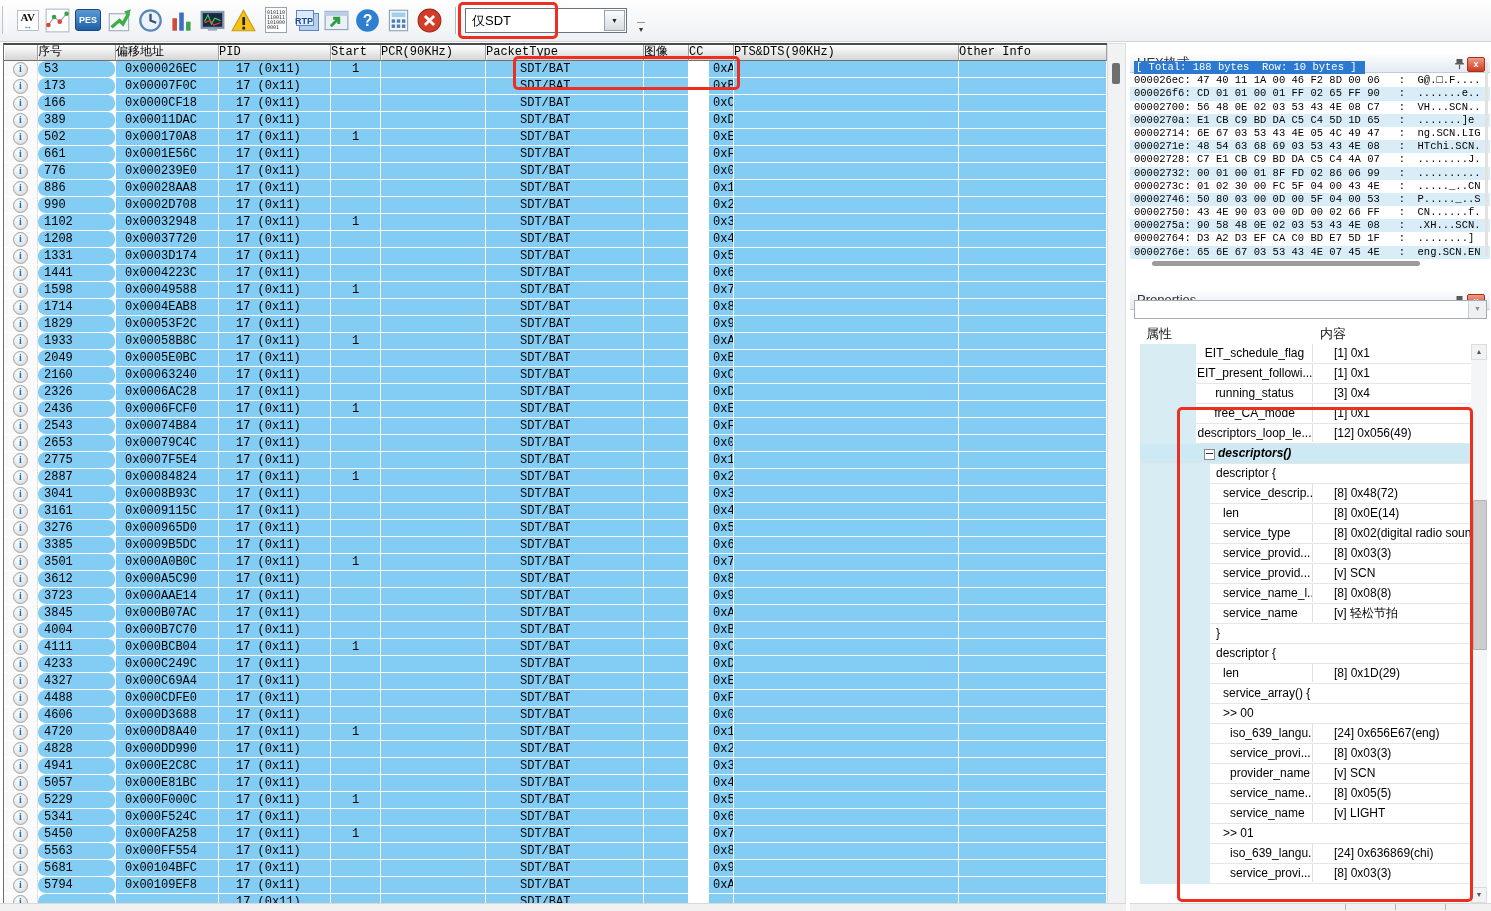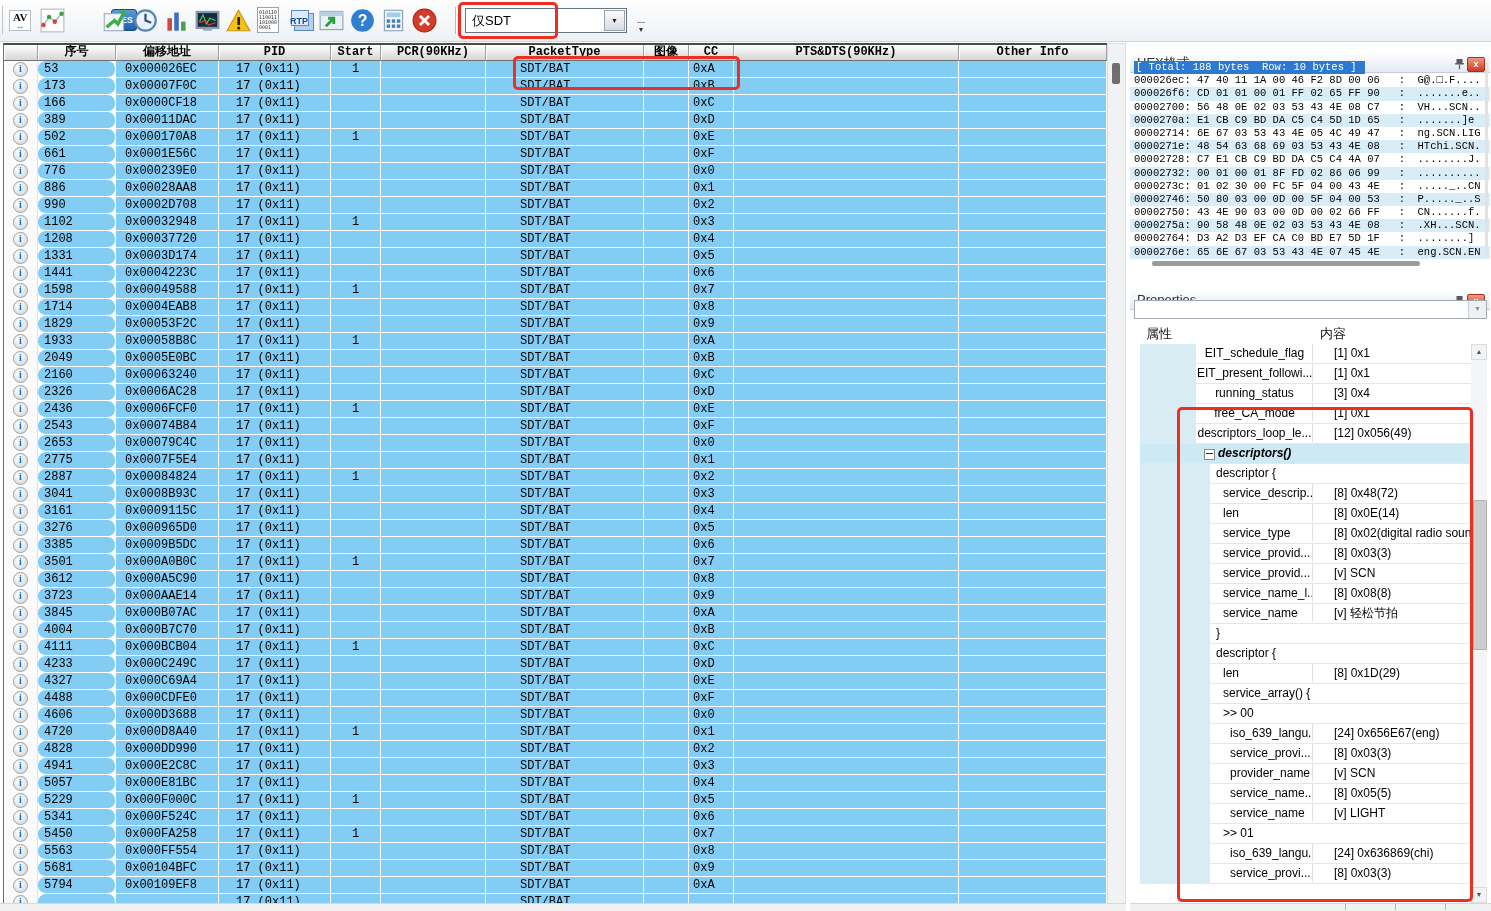--- a/index.html
+++ b/index.html
@@ -5,21 +5,21 @@
   html,body{margin:0;padding:0;}
   body{width:1491px;height:911px;position:relative;background:#fff;overflow:hidden;
        font-family:"Liberation Sans","DejaVu Sans",sans-serif;}
 
   
   #toolbar{position:absolute;left:0;top:0;width:1491px;height:41px;
            background:linear-gradient(#fefefe,#eef1f4);border-bottom:1px solid #cfd4da;}
   .tb-grip{position:absolute;left:2px;top:6px;width:3px;height:28px;
            border-left:1px solid #c0c4c9;border-right:1px solid #fff;}
   .tbtn{position:absolute;top:5px;width:30px;height:30px;border-radius:3px;
-        display:flex;align-items:center;justify-content:flex-start;cursor:default;}
+        display:flex;align-items:center;justify-content:flex-end;cursor:default;}
   .tbtn svg{width:25px;height:25px;}
   .ic-av{font:bold 11px "Liberation Serif",serif;color:#111;text-align:center;
          background:#fff;border:1px solid #b9bfc6;padding:1px 3px 0 3px;line-height:10px;}
   .ic-av b{display:block;color:#2a7fd1;font-size:9px;line-height:8px;font-weight:bold;}
   .ic-pes{font:bold 9px "Liberation Sans",sans-serif;color:#fff;background:linear-gradient(#5a9bd4,#1f5fa8);
           border:1px solid #174a85;border-radius:3px;padding:5px 3px;margin-left:40px;}
   .ic-bin{font:5px "DejaVu Sans Mono",monospace;line-height:5px;color:#333;background:#fdfdfd;
           border:1px solid #9aa2aa;padding:2px 1px;white-space:pre-line;}
   .ic-rtp{position:relative;width:25px;height:25px;}
   .ic-rtp i{position:absolute;left:3px;top:2px;width:16px;height:14px;background:#dceafb;
@@ -34,31 +34,31 @@
              display:flex;align-items:center;justify-content:center;font-size:7px;color:#222;}
   .tb-overflow{position:absolute;left:637px;top:18px;font-size:8px;color:#333;line-height:8px;text-align:center;}
 
   
   #table{position:absolute;left:3px;top:43px;width:1103px;height:860px;background:#fff;
          border:1px solid #6f6f6f;border-top:2px solid #4b4b4b;overflow:hidden;
          font-family:"Liberation Mono","DejaVu Sans Mono",monospace;}
   .thead{display:grid;grid-template-columns:34px 78px 103px 112px 50px 105px 158px 45px 45px 225px 1fr;
          height:16px;background:linear-gradient(#ffffff,#d3d3d3);}
   .thead .hc{border-right:1px solid #9f9f9f;border-bottom:1px solid #707070;font-size:12px;
-             line-height:15px;text-align:center;white-space:nowrap;overflow:hidden;
-             box-shadow:inset 1px 1px 0 #fff;font-weight:bold;}
+             line-height:15px;white-space:nowrap;overflow:hidden;
+             box-shadow:inset 1px 1px 0 #fff;}
   .trow{display:grid;grid-template-columns:34px 78px 103px 112px 50px 105px 158px 45px 45px 225px 1fr;height:17px;}
   .trow .c{background:#83ccf3;border-right:1px solid #fff;border-bottom:1px solid #fff;
            font-size:12px;line-height:16px;white-space:nowrap;overflow:hidden;color:#000;}
   .trow .c-icon{background:#fafafa;display:flex;align-items:center;justify-content:center;border-right:1px solid #e2e2e2;}
   .ii{width:13px;height:13px;border-radius:50%;background:radial-gradient(circle at 35% 30%,#ffffff,#d3d3d3);
       border:1px solid #9aa0a6;color:#1273c4;font:bold 10px "Liberation Serif",serif;
       text-align:center;line-height:12px;}
   .c-seq{padding-left:6px;border-radius:8px;}.c-off{padding-left:9px;}.c-pid{padding-left:17px;}
-  .c-start{text-align:center;}.c-type{padding-left:34px;}.c-cc{padding-left:4px;}
+  .c-start{text-align:center;}.c-type{padding-left:34px;}.c-cc{padding-left:4px;margin-left:20px;}
 
   #tv-track{position:absolute;left:1107px;top:43px;width:17px;height:860px;background:#f1f2f3;border:1px solid #dddddd;}
   #tv-thumb{position:absolute;left:1112px;top:63px;width:8px;height:21px;background:#6f6f6f;border-radius:2px;}
   #b-strip-l{position:absolute;left:0;top:903px;width:1126px;height:8px;background:#f1f1f1;border-top:1px solid #d8d8d8;}
 
   
   .panel-title{position:absolute;left:0;top:12px;right:0;height:18px;
                background:linear-gradient(#fdfdfe,#e3e9f3);border-bottom:1px solid #c5ccd8;
                font-size:13px;color:#333;line-height:17px;padding-left:7px;}
   .pin{position:absolute;right:25px;top:3px;width:11px;height:12px;}

